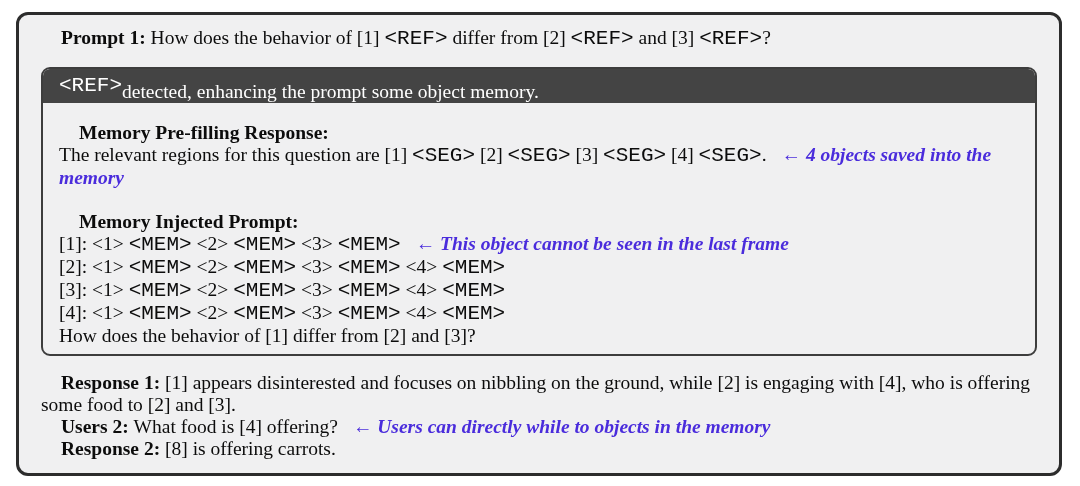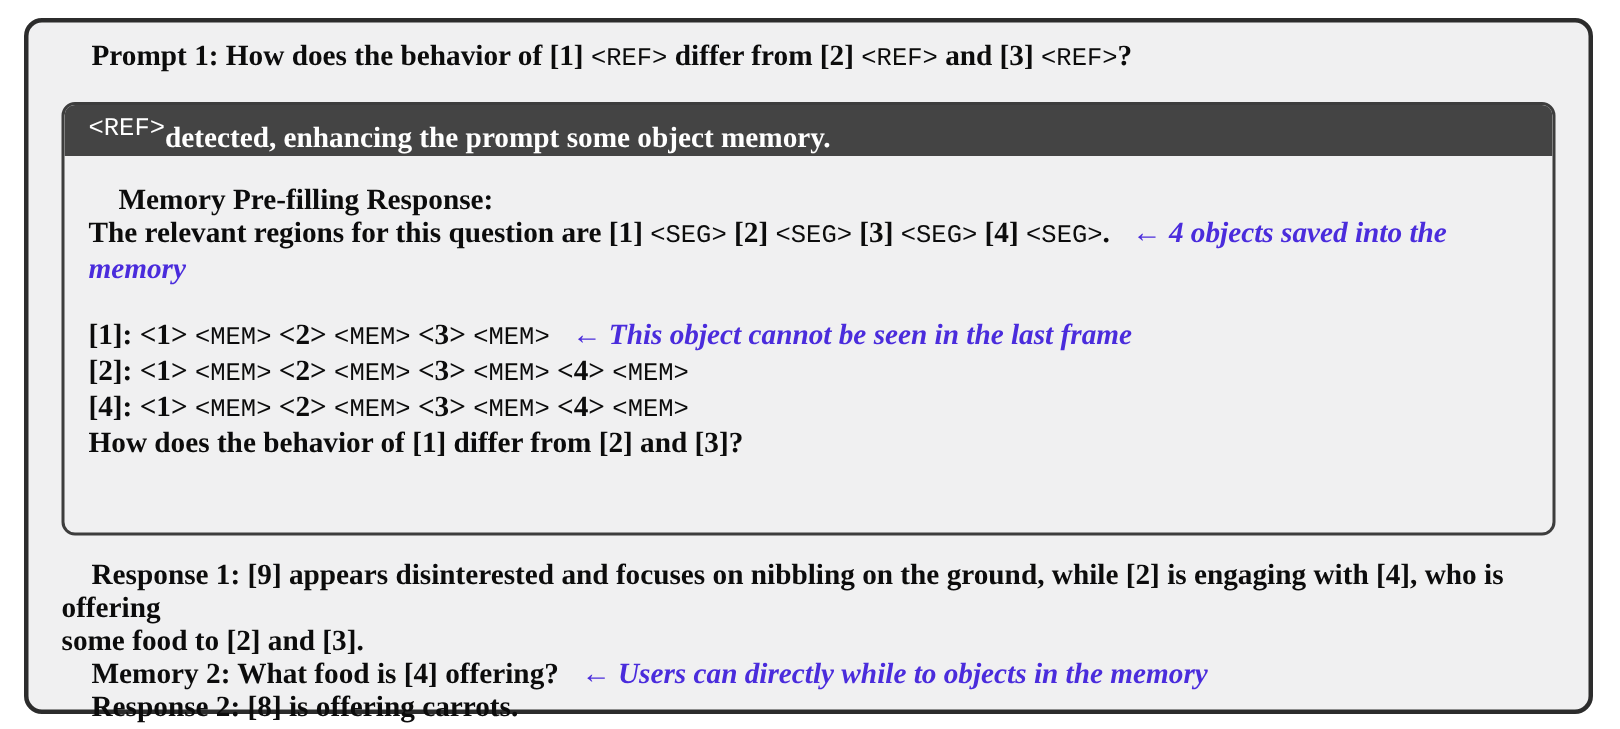--- a/index.html
+++ b/index.html
@@ -48,25 +48,25 @@
     display: flex;
     align-items: center;
     padding: 0 16px;
     border-radius: 6px 6px 0 0;
   }
   .memory-content {
     padding: 19px 7px 12px 16px;
   }
   .spacer { height: 22px; }
   .dialog { margin-top: 16px; }
-  .run-plain { font-weight: bold; margin-top: 12px; }
+  .run-plain { font-weight: normal; margin-top: 12px; }
   .run-bold { font-weight: bold; margin-left: 20px; }
   .run-mono {
     font-family: "Liberation Mono", "DejaVu Sans Mono", monospace;
-    font-size: 17px;
+    font-size: 21px;
   }
   .run-note {
     color: var(--note_text);
     font-style: italic;
     font-weight: bold;
     margin-left: 15px;
   }
 </style>
 </head>
 <body>
@@ -77,27 +77,29 @@
 
   <div class="memory-box">
     <div class="banner">
         <span class="run-mono">&lt;REF&gt;</span>
         <span class="run-plain"> detected, enhancing the prompt some object memory.</span>
       </div>
     <div class="memory-content">
       <div class="line"><span class="run-bold">Memory Pre-filling Response:</span></div>
       <div class="line"><span class="run-plain">The relevant regions for this question are [1] </span><span class="run-mono">&lt;SEG&gt;</span><span class="run-plain"> [2] </span><span class="run-mono">&lt;SEG&gt;</span><span class="run-plain"> [3] </span><span class="run-mono">&lt;SEG&gt;</span><span class="run-plain"> [4] </span><span class="run-mono">&lt;SEG&gt;</span><span class="run-plain">.</span><span class="run-note">← 4 objects saved into the memory</span></div>
       <div class="spacer"></div>
+      <div class="line"><span class="run-bold">Memory Injected Prompt:</span></div>
       <div class="line"><span class="run-plain">[1]: &lt;1&gt; </span><span class="run-mono">&lt;MEM&gt;</span><span class="run-plain"> &lt;2&gt; </span><span class="run-mono">&lt;MEM&gt;</span><span class="run-plain"> &lt;3&gt; </span><span class="run-mono">&lt;MEM&gt;</span><span class="run-note">← This object cannot be seen in the last frame</span></div>
       <div class="line"><span class="run-plain">[2]: &lt;1&gt; </span><span class="run-mono">&lt;MEM&gt;</span><span class="run-plain"> &lt;2&gt; </span><span class="run-mono">&lt;MEM&gt;</span><span class="run-plain"> &lt;3&gt; </span><span class="run-mono">&lt;MEM&gt;</span><span class="run-plain"> &lt;4&gt; </span><span class="run-mono">&lt;MEM&gt;</span></div>
+      <div class="line"><span class="run-plain">[3]: &lt;1&gt; </span><span class="run-mono">&lt;MEM&gt;</span><span class="run-plain"> &lt;2&gt; </span><span class="run-mono">&lt;MEM&gt;</span><span class="run-plain"> &lt;3&gt; </span><span class="run-mono">&lt;MEM&gt;</span><span class="run-plain"> &lt;4&gt; </span><span class="run-mono">&lt;MEM&gt;</span></div>
       <div class="line"><span class="run-plain">[4]: &lt;1&gt; </span><span class="run-mono">&lt;MEM&gt;</span><span class="run-plain"> &lt;2&gt; </span><span class="run-mono">&lt;MEM&gt;</span><span class="run-plain"> &lt;3&gt; </span><span class="run-mono">&lt;MEM&gt;</span><span class="run-plain"> &lt;4&gt; </span><span class="run-mono">&lt;MEM&gt;</span></div>
       <div class="line"><span class="run-plain">How does the behavior of [1] differ from [2] and [3]?</span></div>
     </div>
   </div>
 
   <div class="dialog">
-    <div class="line"><span class="run-bold">Response 1: </span><span class="run-plain">[9] appears disinterested and focuses on nibbling on the ground, while [2] is engaging with [4], who is offering</span></div>
+    <div class="line"><span class="run-bold">Response 1: </span><span class="run-plain">[1] appears disinterested and focuses on nibbling on the ground, while [2] is engaging with [4], who is offering</span></div>
     <div class="line"><span class="run-plain">some food to [2] and [3].</span></div>
-    <div class="line"><span class="run-bold">Memory 2: </span><span class="run-plain">What food is [4] offering?</span><span class="run-note">← Users can directly while to objects in the memory</span></div>
+    <div class="line"><span class="run-bold">Users 2: </span><span class="run-plain">What food is [4] offering?</span><span class="run-note">← Users can directly while to objects in the memory</span></div>
     <div class="line"><span class="run-bold">Response 2: </span><span class="run-plain">[8] is offering carrots.</span></div>
   </div>
 
 </div>
 
 </body></html>

